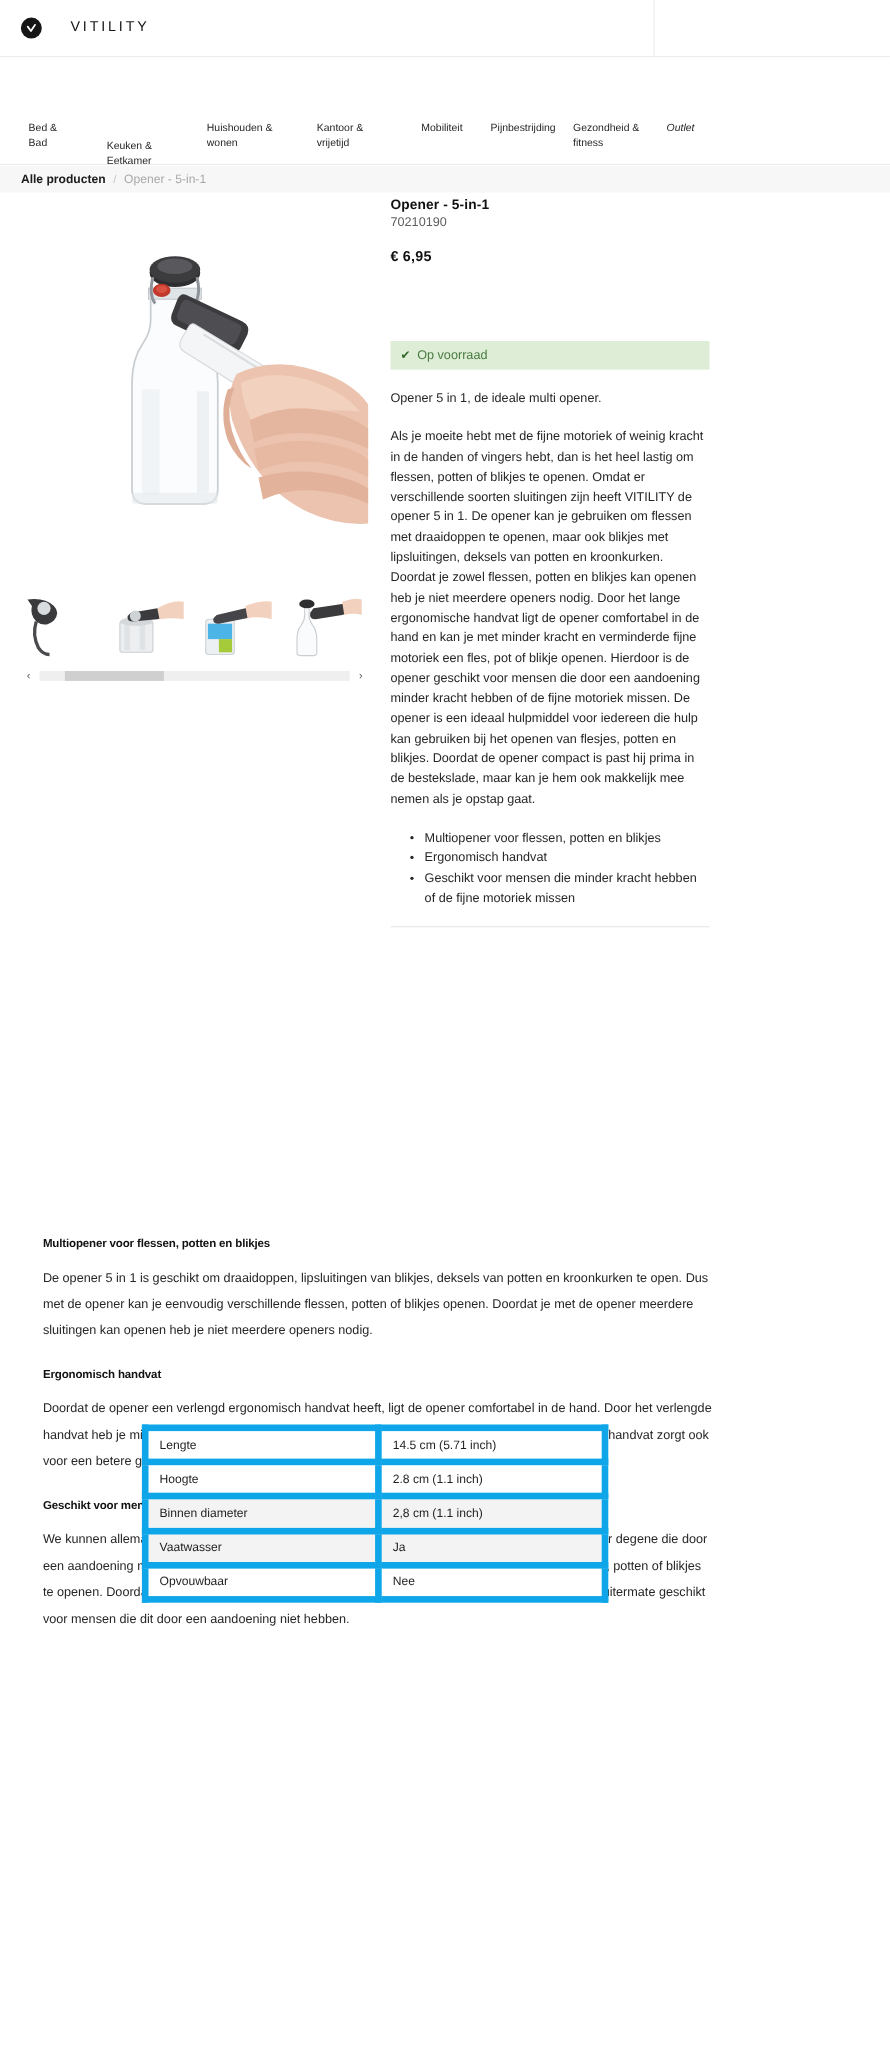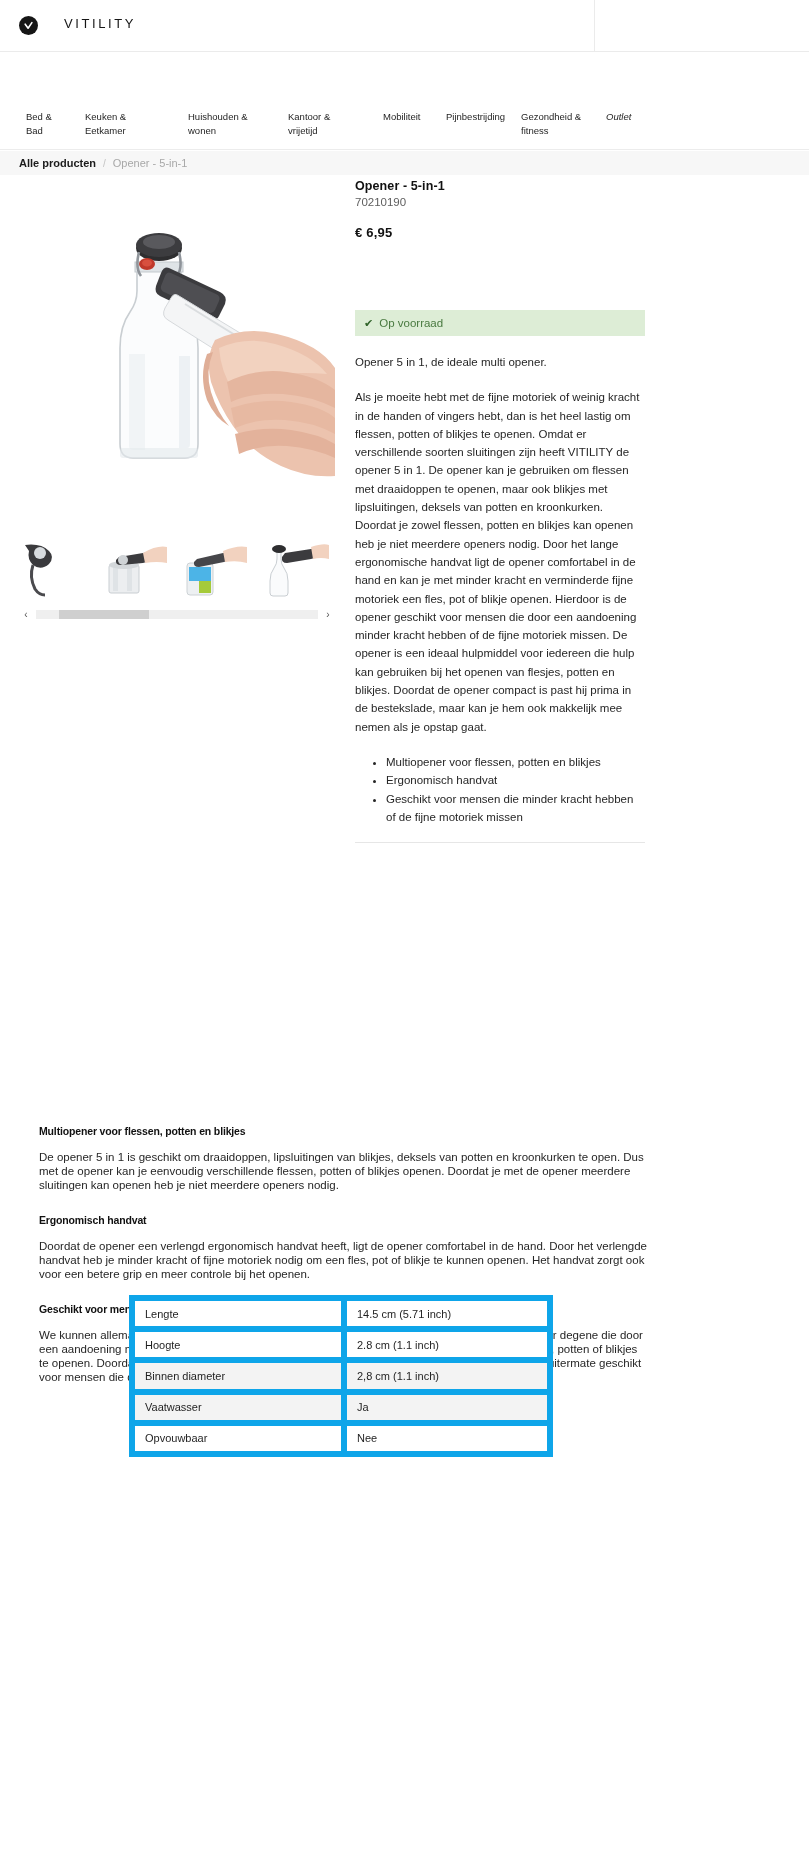--- a/index.html
+++ b/index.html
@@ -262,21 +262,21 @@
   .sec { margin-bottom: 22px; }
   .sec-h {
     font-size: 10.5px;
     font-weight: 700;
     color: #111;
     letter-spacing: -0.15px;
     margin: 0 0 13px 0;
   }
   .sec-p {
     font-size: 11.5px;
-    line-height: 14px;
+    line-height: 24px;
     color: #262626;
     margin: 0;
   }
 
   
   .spec-table {
     position: absolute;
     left: 129px; top: 1295px;
     width: 424px;
     border-collapse: collapse;
@@ -304,21 +304,21 @@
         <path d="M2.2 4.2 L5.1 8.2 L8.9 2.6" stroke="#ffffff" stroke-width="1.6" fill="none" stroke-linecap="round" stroke-linejoin="round"></path>
       </svg>
     </span>
     <span class="brand-text">VITILITY</span>
   </div>
 </div>
 
 <nav class="catnav">
   <div class="catnav-item" style="left:26px;">Bed &amp;
 Bad</div>
-  <div class="catnav-item" style="left:85px;">Keuken &amp;
+  <div class="catnav-item" style="left:97px;margin-top:16px;">Keuken &amp;
 Eetkamer</div>
   <div class="catnav-item" style="left:188px;">Huishouden &amp;
 wonen</div>
   <div class="catnav-item" style="left:288px;">Kantoor &amp;
 vrijetijd</div>
   <div class="catnav-item" style="left:383px;text-align:center;">Mobiliteit</div>
   <div class="catnav-item" style="left:446px;">Pijnbestrijding</div>
   <div class="catnav-item" style="left:521px;">Gezondheid &amp;
 fitness</div>
   <div class="catnav-item" style="left:606px;font-style:italic;">Outlet</div>

